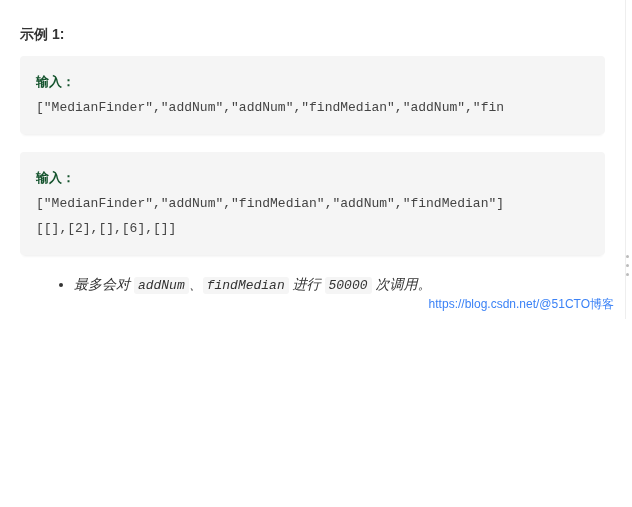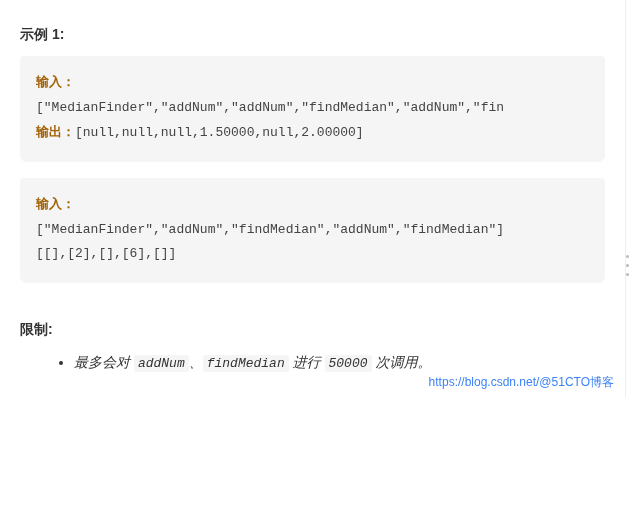--- a/index.html
+++ b/index.html
@@ -30,21 +30,21 @@
     font-family: Menlo, Consolas, "Courier New", monospace;
     font-size: 13px;
     line-height: 1.9;
     color: #444;
     overflow: hidden;
     white-space: nowrap;
     box-shadow: 0 4px 3px -3px rgba(0,0,0,0.08);
   }
   .code-block .label {
     font-weight: bold;
-    color: #a16207;
+    color: #14532d;
     font-family: -apple-system, BlinkMacSystemFont, "Segoe UI", "PingFang SC", "Microsoft YaHei", sans-serif;
   }
   .limit-title {
     font-weight: bold;
     margin-top: 40px;
     margin-bottom: 12px;
   }
   ul.limits {
     margin: 12px;
     padding-left: 42px;
@@ -87,31 +87,29 @@
 </head>
 <body>
 
 <div class="content">
 
   <div class="example-title">示例 1:</div>
 
   <div class="code-block">
     <div><span class="label">输入：</span></div>
     <div>["MedianFinder","addNum","addNum","findMedian","addNum","fin</div>
-    <div><span class="label">输出：</span><span>[null,null,null,1.50000,null,2.00000]</span></div>
   </div>
 
 
   <div class="code-block">
     <div><span class="label">输入：</span></div>
     <div>["MedianFinder","addNum","findMedian","addNum","findMedian"]</div>
     <div>[[],[2],[],[6],[]]</div>
   </div>
 
-  <div class="limit-title">限制:</div>
 
   <ul class="limits">
     <li>
       <span>最多会对 </span><span class="mono">addNum</span><span>、</span><span class="mono">findMedian</span><span> 进行 </span><span class="mono">50000</span><span> 次调用。</span>
     </li>
   </ul>
 
 </div>
 
 <div class="dots">

